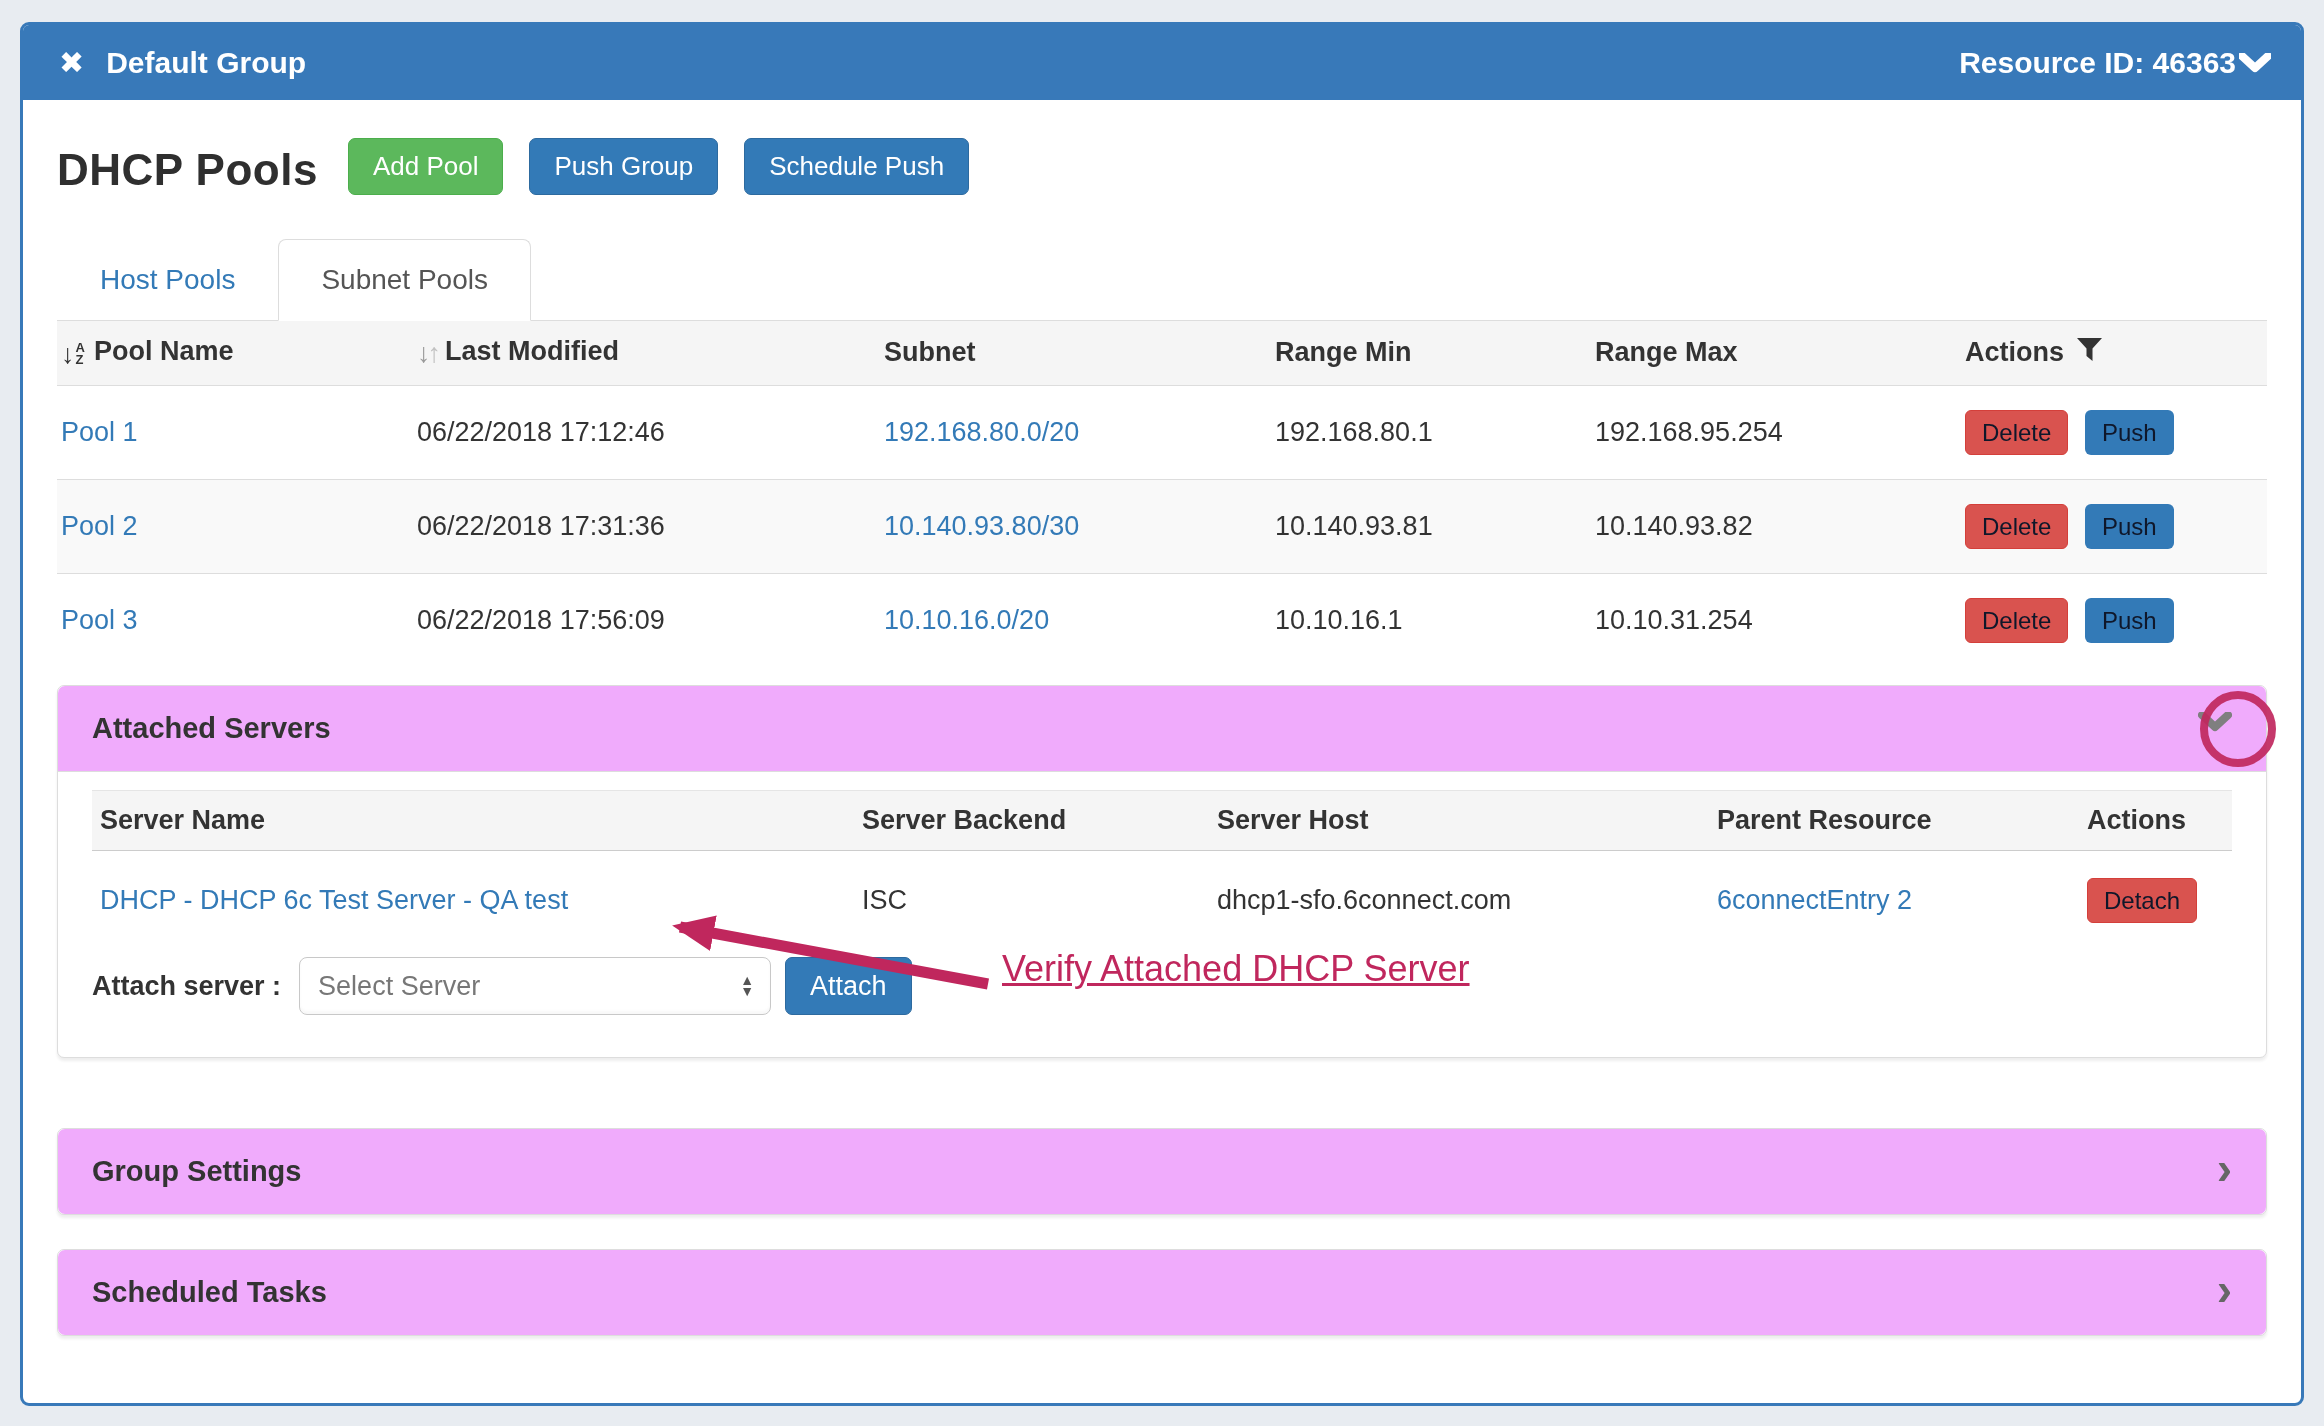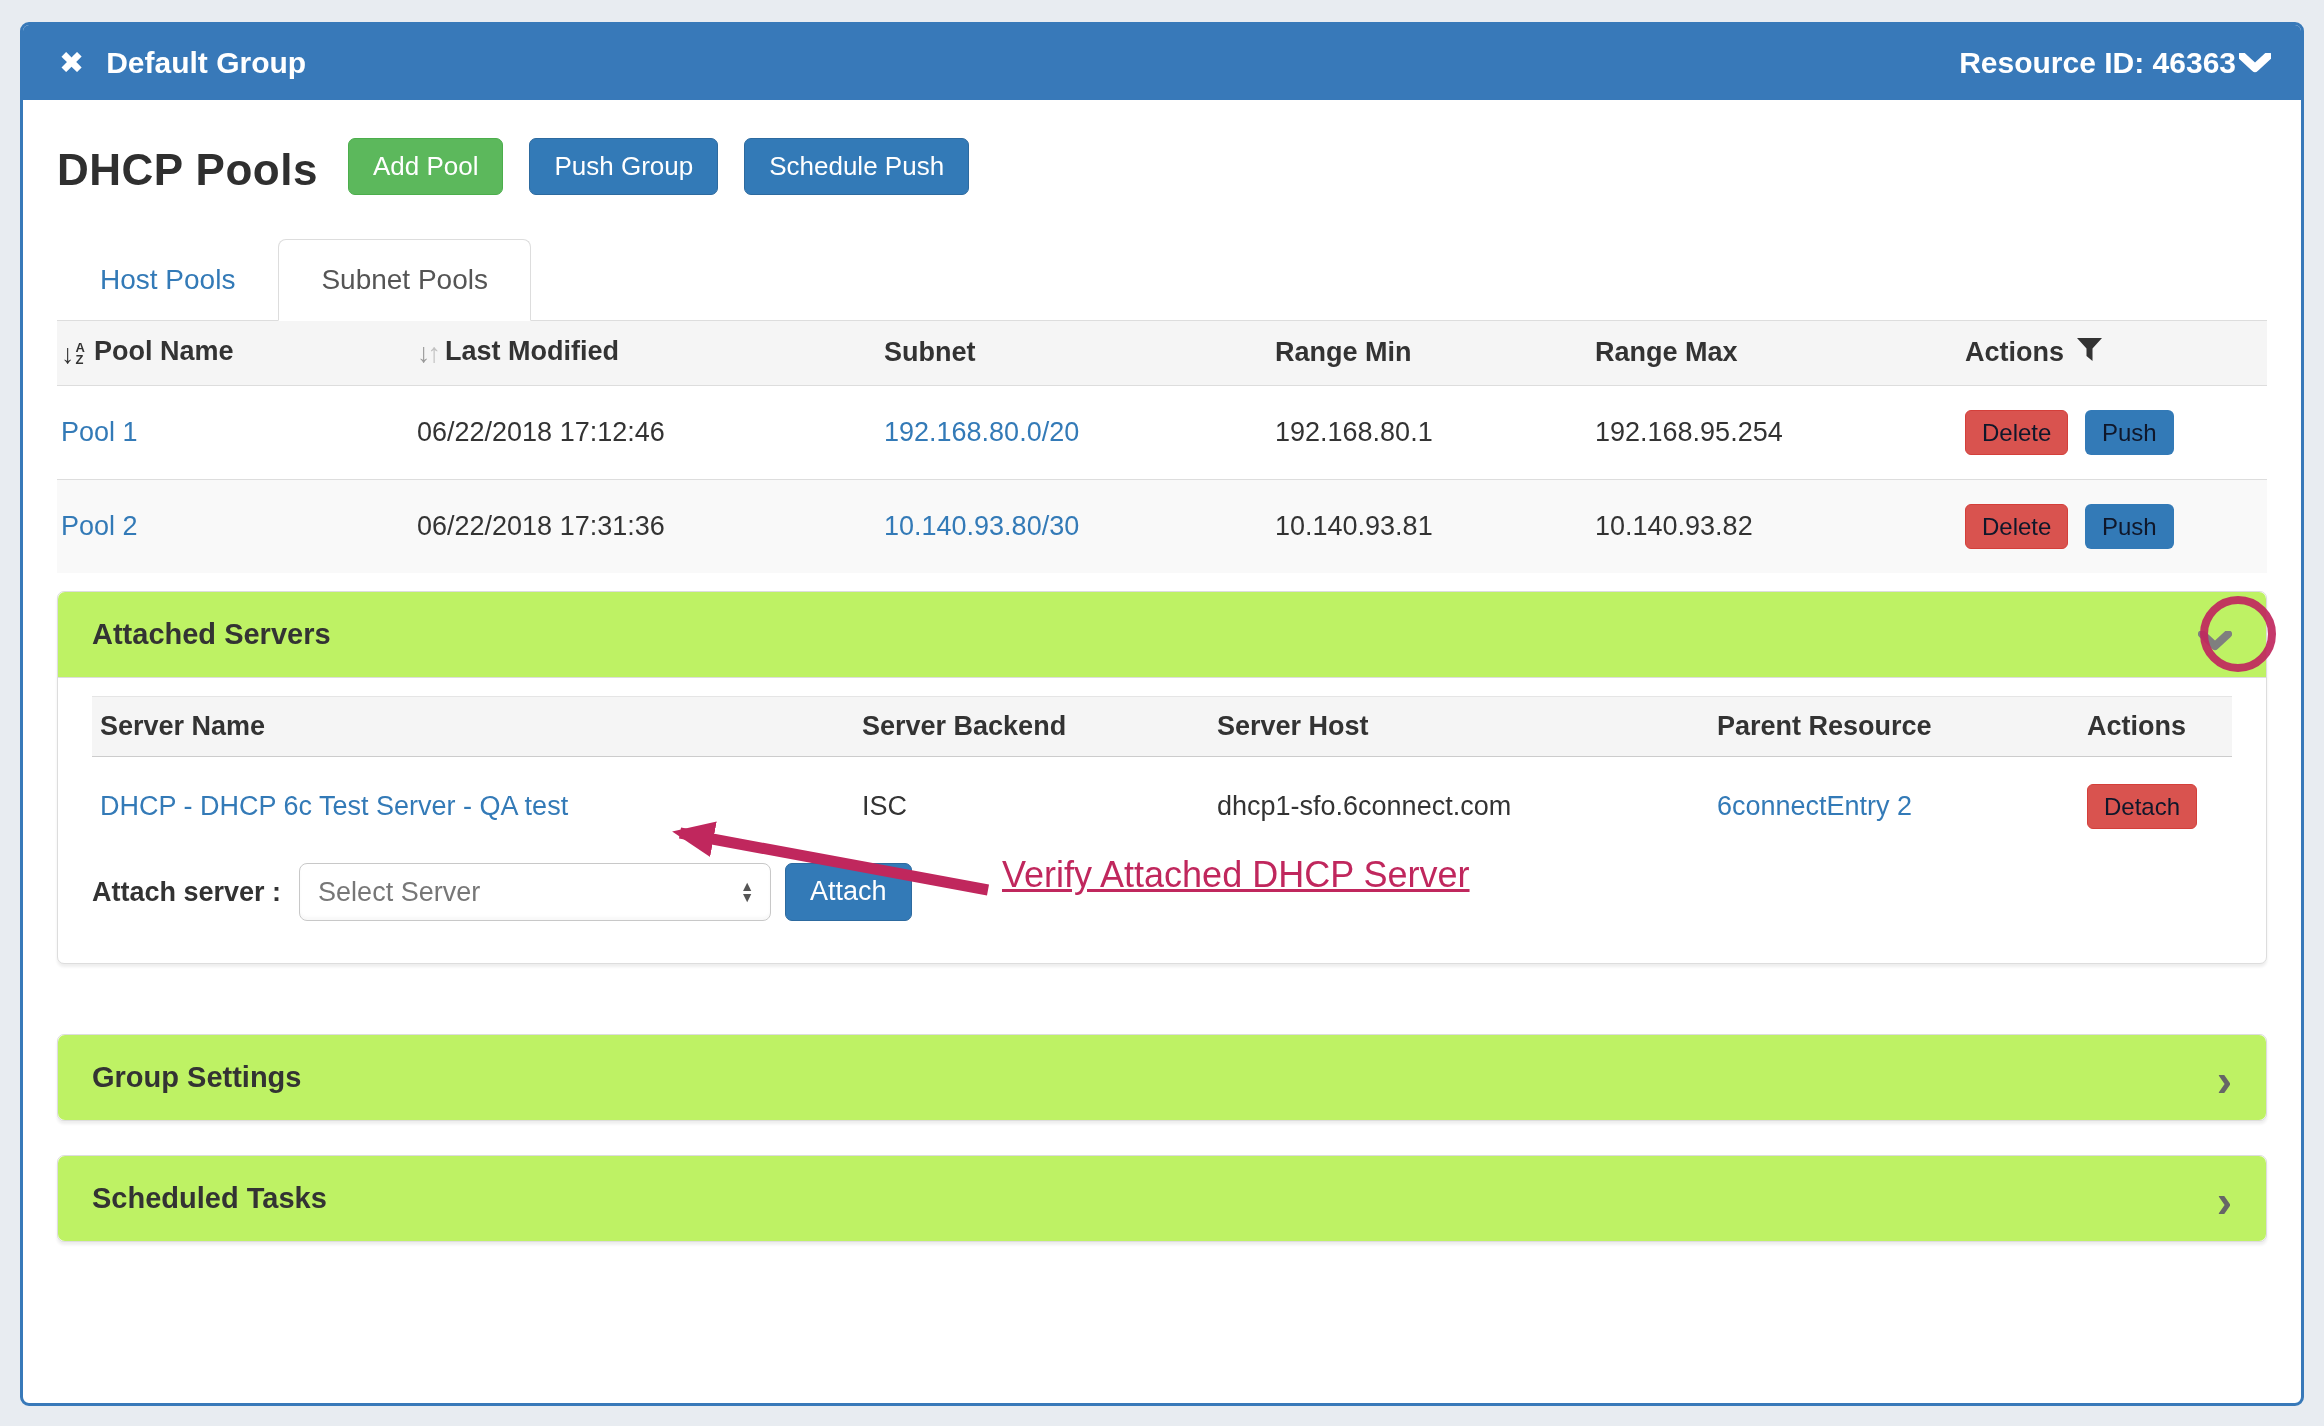--- a/index.html
+++ b/index.html
@@ -96,24 +96,24 @@
 
   
   .panel {
     border: 1px solid #ddd; border-radius: 7px;
     box-shadow: 0 3px 3px rgba(0,0,0,0.07);
     background: #fff;
   }
   .panel-attached { margin-top: 18px; }
   .panel-header {
     position: relative;
-    background: #bef264;
+    background: #f0abfc;
     padding: 26px 20px 26px 34px;
     font-size: 29px; font-weight: bold; color: #333;
-    display: flex; align-items: flex-end; justify-content: space-between;
+    display: flex; align-items: flex-start; justify-content: space-between;
     border-radius: 7px 7px 0 0;
     cursor: pointer;
   }
   .panel.collapsed .panel-header { border-radius: 7px; }
   .panel-body { position: relative; border-top: 1px solid #ddd; padding: 18px 34px 42px 34px; }
 
   .chev-down { margin-right: 14px; cursor: pointer; }
   .chev-right { font-size: 46px; font-weight: bold; color: #666; line-height: 0.6; padding-right: 14px; cursor: pointer; }
 
   .circle-annotation {
@@ -252,20 +252,31 @@
             <td><a class="link">Pool 2</a></td>
             <td>06/22/2018 17:31:36</td>
             <td><a class="link">10.140.93.80/30</a></td>
             <td>10.140.93.81</td>
             <td>10.140.93.82</td>
             <td>
               <button class="btn-sm btn-red">Delete</button>
               <button class="btn-sm btn-blue">Push</button>
             </td>
           </tr>
+          <tr>
+            <td><a class="link">Pool 3</a></td>
+            <td>06/22/2018 17:56:09</td>
+            <td><a class="link">10.10.16.0/20</a></td>
+            <td>10.10.16.1</td>
+            <td>10.10.31.254</td>
+            <td>
+              <button class="btn-sm btn-red">Delete</button>
+              <button class="btn-sm btn-blue">Push</button>
+            </td>
+          </tr>
         </tbody>
       </table>
 
       <div class="panel panel-attached">
         <div class="panel-header">
           <span>Attached Servers</span>
           <svg class="chev-down" width="34" height="20" viewBox="0 0 34 20">
             <polyline points="4,3 17,15 30,3" fill="none" stroke="#7f7f7f" stroke-width="8" stroke-linecap="round" stroke-linejoin="round"></polyline>
           </svg>
           <span class="circle-annotation"></span>

